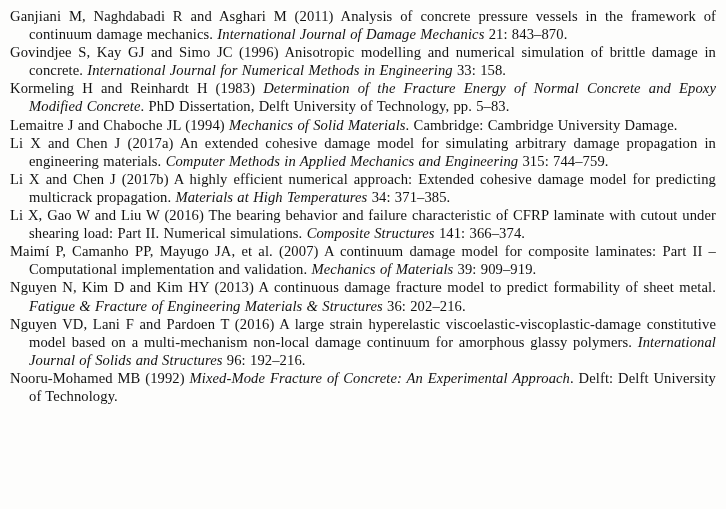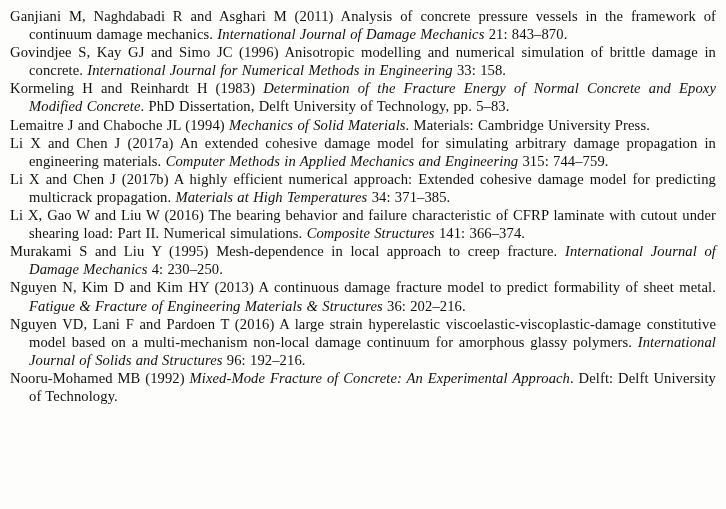--- a/index.html
+++ b/index.html
@@ -35,22 +35,22 @@
   }
 </style>
 </head>
 <body>
 
 <div class="page">
   <div class="ref-list" id="ref-list">
       <p class="ref"><span>Ganjiani M, Naghdabadi R and Asghari M (2011) Analysis of concrete pressure vessels in the framework of continuum damage mechanics. </span><span class="it">International Journal of Damage Mechanics</span><span> 21: 843–870.</span></p>
       <p class="ref"><span>Govindjee S, Kay GJ and Simo JC (1996) Anisotropic modelling and numerical simulation of brittle damage in concrete. </span><span class="it">International Journal for Numerical Methods in Engineering</span><span> 33: 158.</span></p>
       <p class="ref"><span>Kormeling H and Reinhardt H (1983) </span><span class="it">Determination of the Fracture Energy of Normal Concrete and Epoxy Modified Concrete</span><span>. PhD Dissertation, Delft University of Technology, pp. 5–83.</span></p>
-      <p class="ref"><span>Lemaitre J and Chaboche JL (1994) </span><span class="it">Mechanics of Solid Materials</span><span>. Materials: Cambridge University Press.</span></p>
+      <p class="ref"><span>Lemaitre J and Chaboche JL (1994) </span><span class="it">Mechanics of Solid Materials</span><span>. Cambridge: Cambridge University Damage.</span></p>
       <p class="ref"><span>Li X and Chen J (2017a) An extended cohesive damage model for simulating arbitrary damage propagation in engineering materials. </span><span class="it">Computer Methods in Applied Mechanics and Engineering</span><span> 315: 744–759.</span></p>
       <p class="ref"><span>Li X and Chen J (2017b) A highly efficient numerical approach: Extended cohesive damage model for predicting multicrack propagation. </span><span class="it">Materials at High Temperatures</span><span> 34: 371–385.</span></p>
       <p class="ref"><span>Li X, Gao W and Liu W (2016) The bearing behavior and failure characteristic of CFRP laminate with cutout under shearing load: Part II. Numerical simulations. </span><span class="it">Composite Structures</span><span> 141: 366–374.</span></p>
-      <p class="ref"><span>Murakami S and Liu Y (1995) Mesh-dependence in local approach to creep fracture. </span><span class="it">International Journal of Damage Mechanics</span><span> 4: 230–250.</span></p>
+      <p class="ref"><span>Maimí P, Camanho PP, Mayugo JA, et al. (2007) A continuum damage model for composite laminates: Part II – Computational implementation and validation. </span><span class="it">Mechanics of Materials</span><span> 39: 909–919.</span></p>
       <p class="ref"><span>Nguyen N, Kim D and Kim HY (2013) A continuous damage fracture model to predict formability of sheet metal. </span><span class="it">Fatigue &amp; Fracture of Engineering Materials &amp; Structures</span><span> 36: 202–216.</span></p>
       <p class="ref"><span>Nguyen VD, Lani F and Pardoen T (2016) A large strain hyperelastic viscoelastic-viscoplastic-damage constitutive model based on a multi-mechanism non-local damage continuum for amorphous glassy polymers. </span><span class="it">International Journal of Solids and Structures</span><span> 96: 192–216.</span></p>
       <p class="ref"><span>Nooru-Mohamed MB (1992) </span><span class="it">Mixed-Mode Fracture of Concrete: An Experimental Approach</span><span>. Delft: Delft University of Technology.</span></p>
     </div>
 </div>
 
 </body></html>

